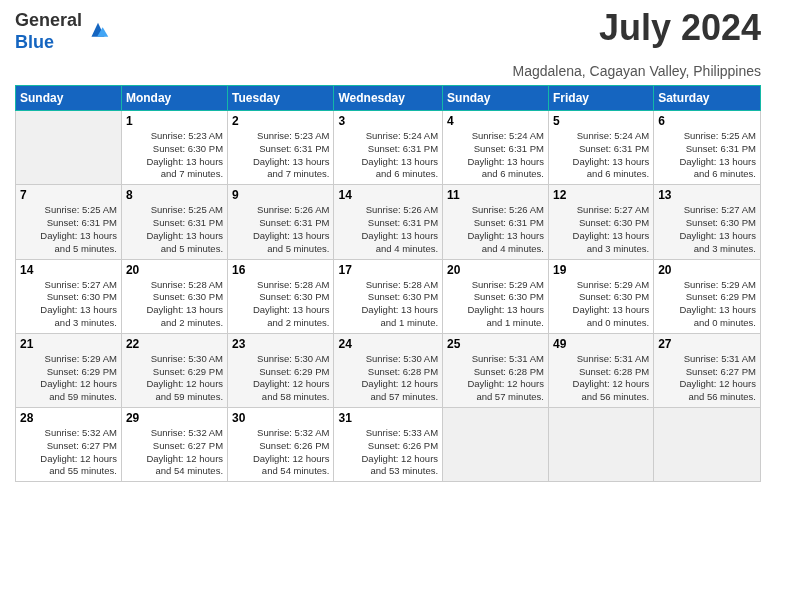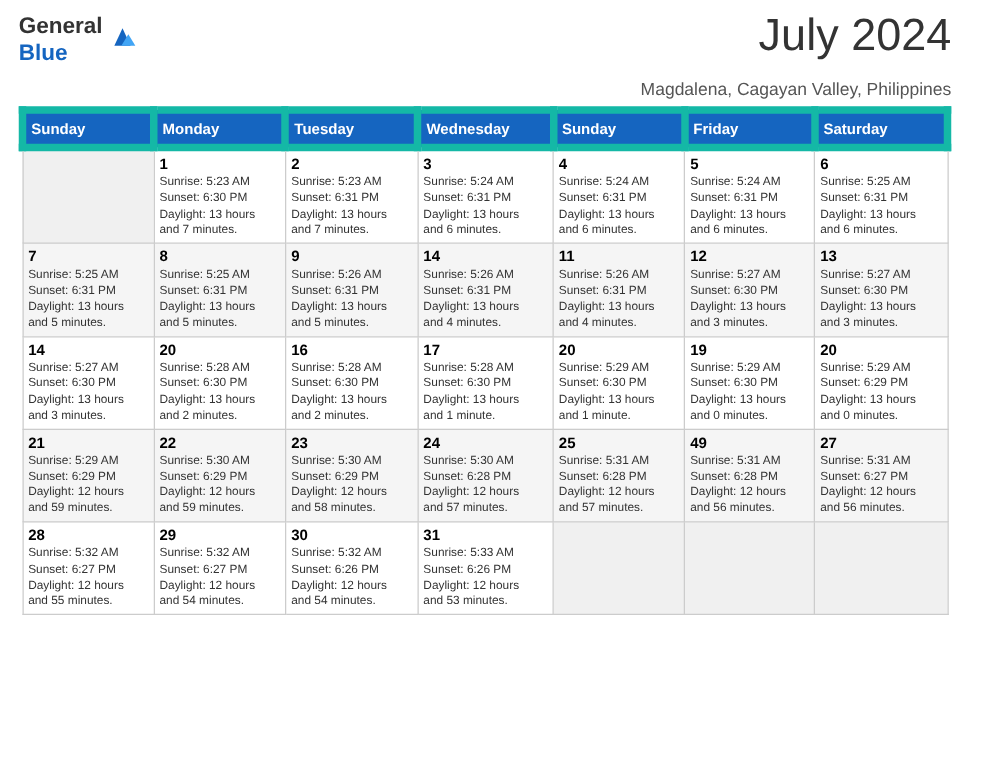--- a/index.html
+++ b/index.html
@@ -35,59 +35,60 @@
     .logo-icon {
       width: 28px;
       height: 28px;
       margin-left: 2px;
     }
     .title-block {
       text-align: right;
     }
     .month-title {
       font-size: 36px;
-      font-weight: normal;
+      font-weight: bold;
       color: #333;
       line-height: 1;
     }
     .subtitle {
       font-size: 14px;
       color: #555;
       margin-top: 17px;
     }
     table {
       width: 100%;
       border-collapse: collapse;
       font-size: 10px;
     }
     thead tr th {
       background-color: #1565c0;
       color: #fff;
       font-weight: bold;
       font-size: 12px;
       padding: 5px 4px;
       text-align: left;
-      border: 6px solid #14b8a6;
+      border: 1px solid #14b8a6;
     }
     tbody tr td {
       border: 1px solid #ccc;
       padding: 3px 4px;
       vertical-align: top;
       width: 113px;
     }
     .day-num {
       font-weight: bold;
       font-size: 12px;
       display: block;
       margin-bottom: 2px;
     }
     .day-info {
       font-size: 9.5px;
       color: #333;
       line-height: 1.35;
+      text-align: right;
     }
     .empty-cell {
       background: #f9f9f9;
     }
     tr:nth-child(odd) td { background: #fff; }
     tr:nth-child(even) td { background: #f5f5f5; }
     tbody tr td.empty-cell { background: #f0f0f0; }
   </style>
 </head>
 <body>

